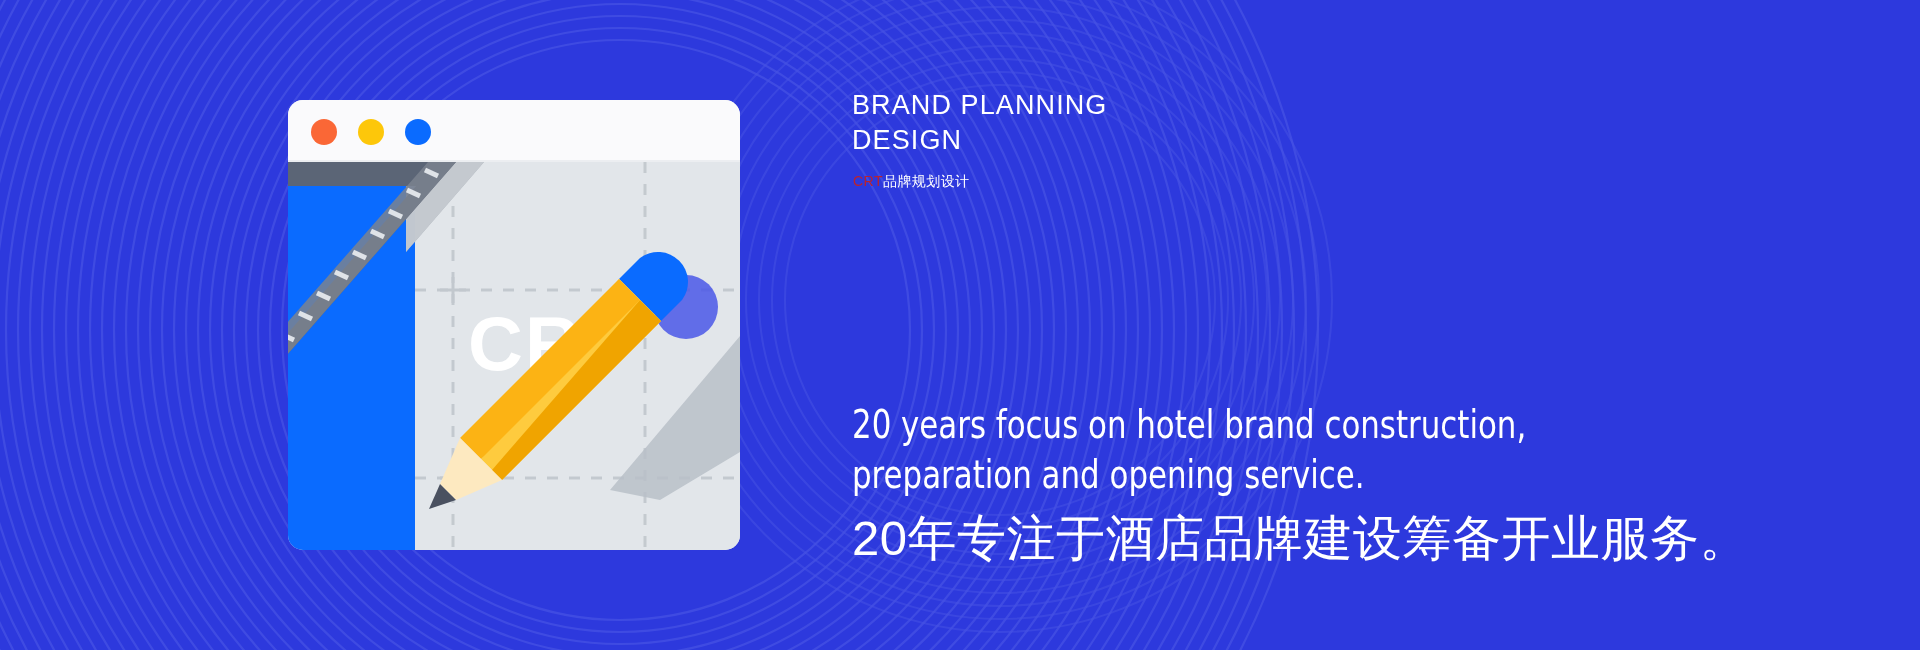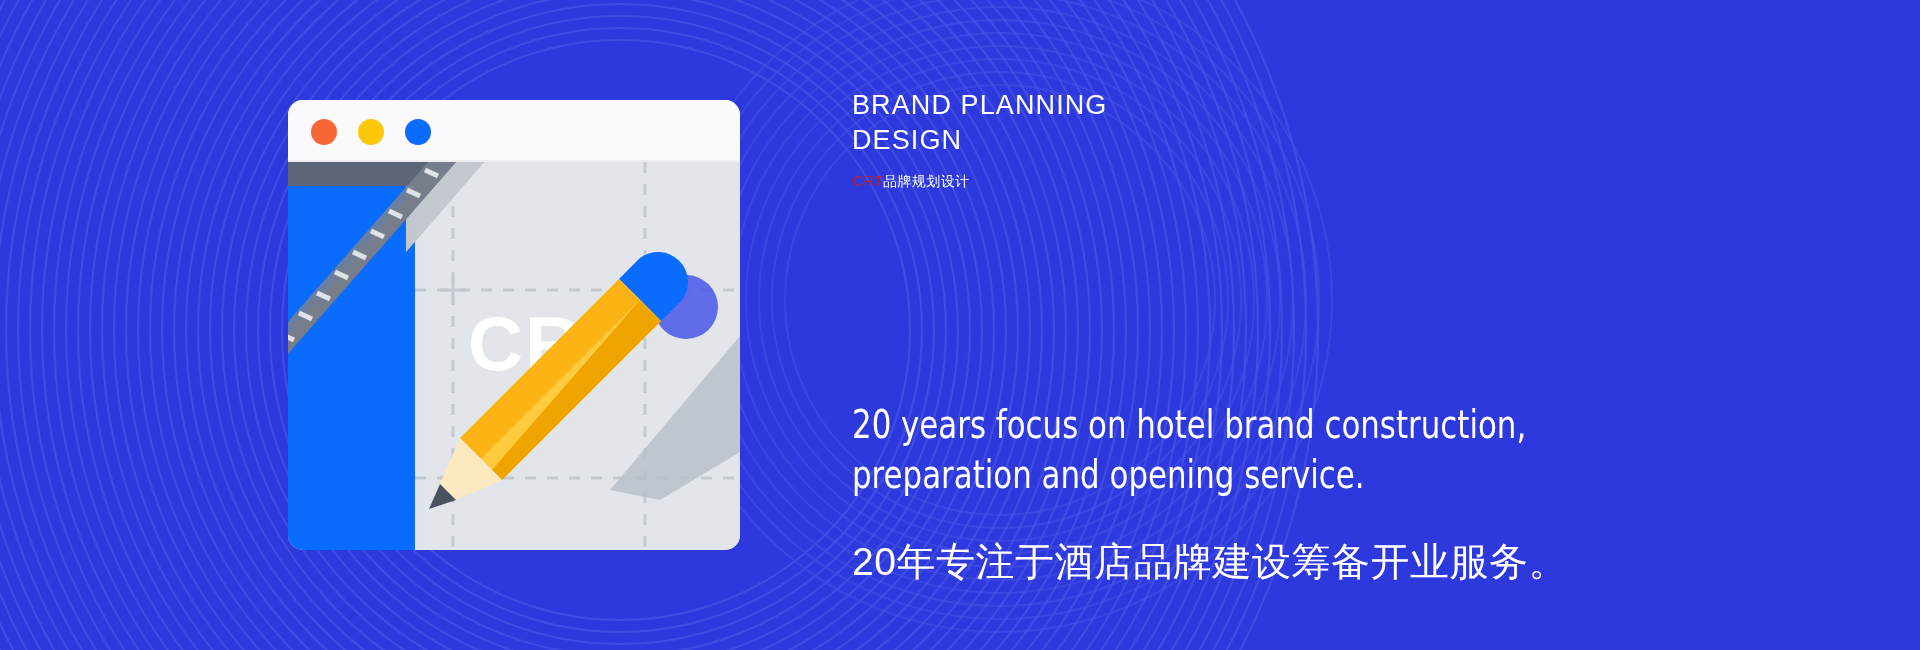--- a/index.html
+++ b/index.html
@@ -80,23 +80,23 @@
     font-weight:300;
     font-family:"DejaVu Sans Condensed","Liberation Sans Narrow","Liberation Sans",sans-serif;
     transform:scaleX(0.88);
     transform-origin:left top;
     white-space:pre-line;
   }
 
   .tagline-cn{
     position:absolute;
     left:0;
-    top:536px;
-    color:#ffffff;
-    font-size:39px;
+    top:512px;
+    color:#ffffff;
+    font-size:49px;
     line-height:52px;
     font-weight:300;
     letter-spacing:0.5px;
     white-space:nowrap;
   }
 </style>
 </head>
 <body>
 
 <div id="banner">

